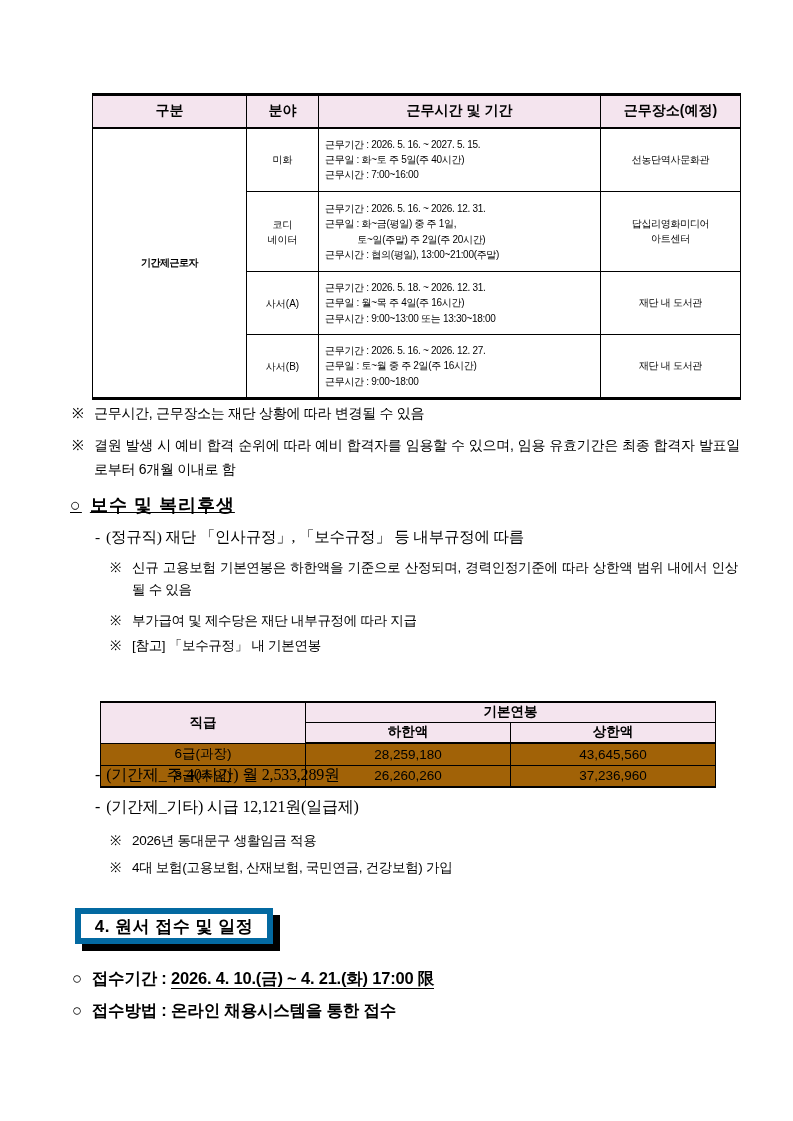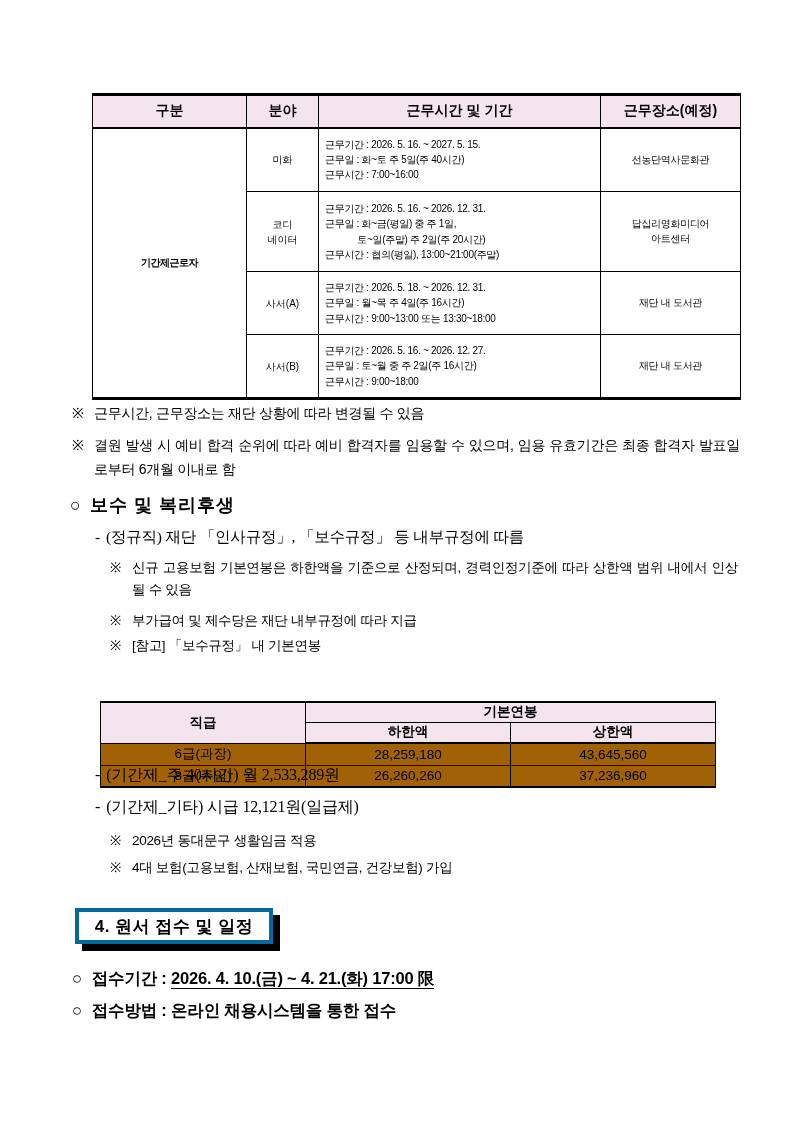--- a/index.html
+++ b/index.html
@@ -119,21 +119,21 @@
     font-weight: bold;
   }
   table.salary tr.h1 th { height: 20px; }
   table.salary tr.h2 th { height: 21px; border-bottom: 2.5px solid #000; }
   table.salary td { height: 22px; background: #a16207; }
 
   
   .title-box {
     width: 198px;
     height: 36px;
-    border: 4px solid #0369a1;
+    border: 6px solid #0369a1;
     background: #fff;
     box-shadow: 7px 7px 0 0 #000;
     display: flex;
     align-items: center;
     justify-content: center;
     font-size: 17px;
     font-weight: bold;
     letter-spacing: 0.5px;
   }
   .apply-line {
@@ -205,21 +205,21 @@
   <div class="note-line">
     <span class="marker">※</span>
     <span class="ntext">근무시간, 근무장소는 재단 상황에 따라 변경될 수 있음</span>
   </div>
   <div class="note-line" style="margin-top:7px;">
     <span class="marker">※</span>
     <span class="ntext">결원 발생 시 예비 합격 순위에 따라 예비 합격자를 임용할 수 있으며, 임용 유효기간은 최종 합격자 발표일로부터 6개월 이내로 함</span>
   </div>
 </div>
 
-<div class="pay-heading abs" style="left:70px; top:493px;">
+<div class="pay-heading abs" style="left:70px; top:493px;text-decoration:underline;">
   <span class="bullet">○</span><span>보수 및 복리후생</span>
 </div>
 
 <div class="dash-item abs" style="left:95px; top:527px;">
   <span class="dash">-</span><span>(정규직) 재단 「인사규정」, 「보수규정」 등 내부규정에 따름</span>
 </div>
 
 <div class="sub-note abs" style="left:110px; top:557px; width:628px;">
   <span class="marker">※</span>
   <span class="ntext">신규 고용보험 기본연봉은 하한액을 기준으로 산정되며, 경력인정기준에 따라 상한액 범위 내에서 인상될 수 있음</span>

